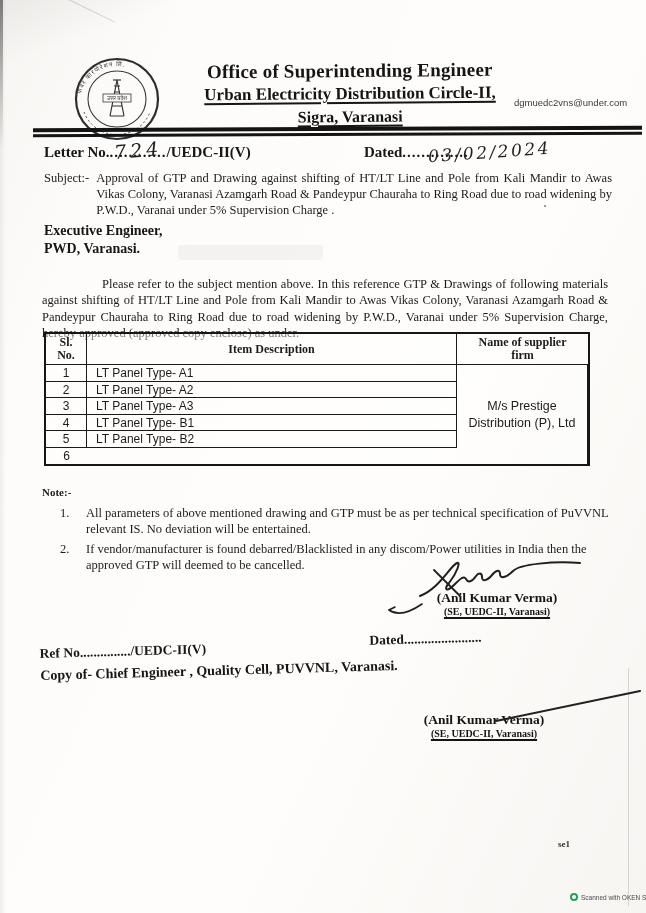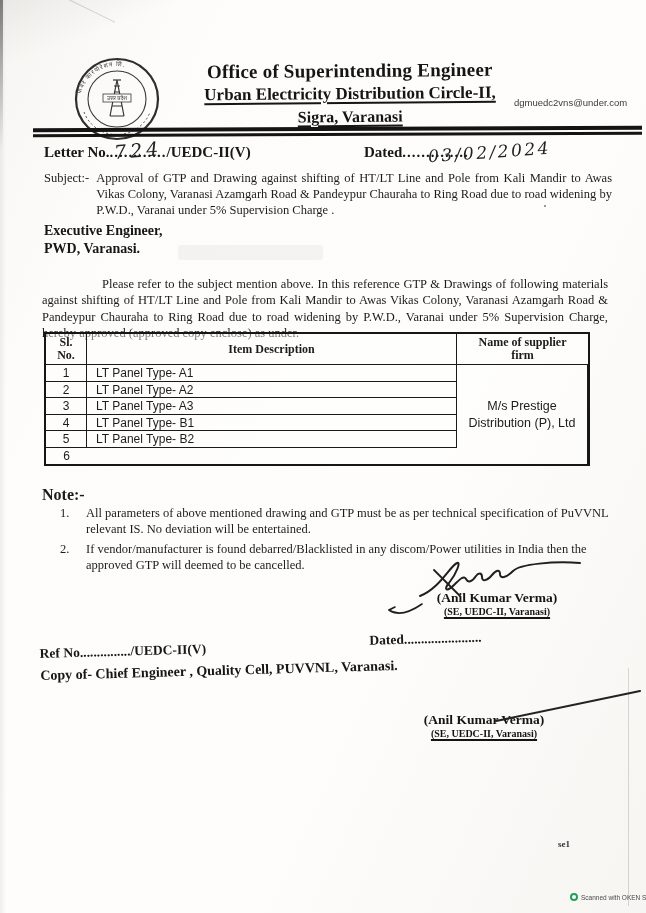--- a/index.html
+++ b/index.html
@@ -56,21 +56,21 @@
   .td-sl { font-family:"Liberation Sans", sans-serif; font-size:12px; text-align:center;
            height:16.5px; line-height:16px; }
   .td-item { font-family:"Liberation Sans", sans-serif; font-size:12px; padding-left:9px;
              height:16.5px; line-height:16px; }
   .td-supplier { grid-column:3; grid-row:2 / span 6; border-bottom:none;
                  display:flex; align-items:center; justify-content:center; text-align:center;
                  font-family:"Liberation Sans", sans-serif; font-size:12.5px; line-height:17px; padding:0 6px; }
   .row-last { border-bottom:none; }
 
   
-  .note-label { left:42px; top:486px; font-size:16px; font-weight:600; }
+  .note-label { left:42px; top:486px; font-size:11px; font-weight:600; }
   .note-list { left:60px; top:505px; width:558px; font-size:12.5px; line-height:16.4px; }
   .note-item { display:flex; gap:10px; margin-bottom:3px; }
   .note-num { flex:none; width:16px; }
   .note-text { flex:1; text-align:left; }
 
   
   .sig1 { left:402px; top:556px; width:190px; text-align:center; }
   .sig1 svg.scrawl { position:absolute; left:12px; top:0px; }
   .sig1 svg.tail { position:absolute; left:-14px; top:46px; }
   .sig-name { margin-top:34px; font-size:13.5px; font-weight:700; color:#141414; }

